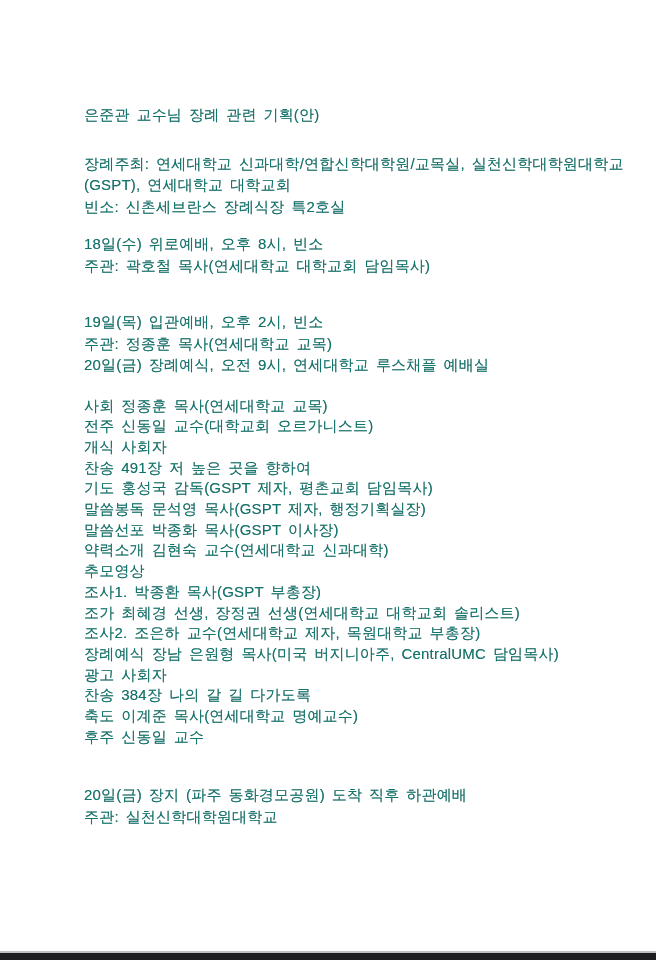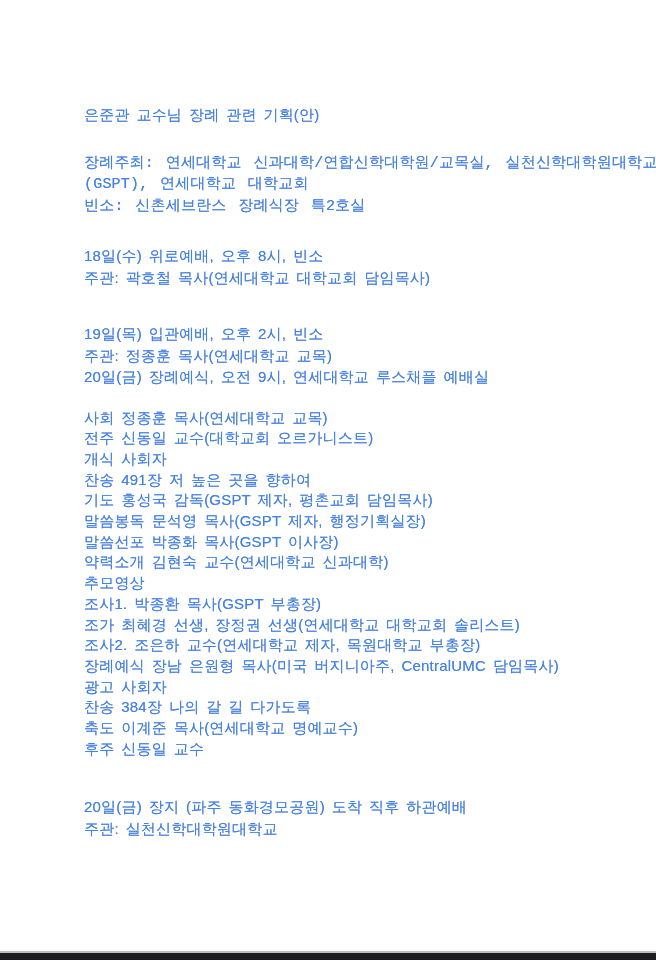--- a/index.html
+++ b/index.html
@@ -8,33 +8,33 @@
     position: relative;
     background: #ffffff;
     overflow: hidden;
     font-family: "Liberation Sans", "DejaVu Sans", sans-serif;
   }
   .doc {
     position: absolute;
     left: 84px;
     top: 104px;
     right: 28px;
-    color: #3b82f6;
+    color: #0f766e;
     font-size: 15px;
     letter-spacing: 0.2px;
     word-spacing: 2.5px;
     text-shadow: 0 0 0.6px rgba(45,45,45,0.45);
   }
   .line {
     line-height: 21.5px;
     white-space: nowrap;
   }
   .order-list .line { line-height: 20.7px; }
-  .sec-host    { margin-top: 27px; font-family: Liberation Mono, monospace; }
-  .sec-wake    { margin-top: 28px; }
+  .sec-host    { margin-top: 27px; }
+  .sec-wake    { margin-top: 16px; }
   .sec-casket  { margin-top: 35px; }
   .sec-funeral-heading { }
   .sec-order   { margin-top: 20px; }
   .sec-burial  { margin-top: 37px; }
   .bottom-bar {
     position: absolute;
     left: 0; right: 0; bottom: 0;
     height: 9px;
     border-top: 2px solid #bfbfc3;
     background: #1d1d1f;

